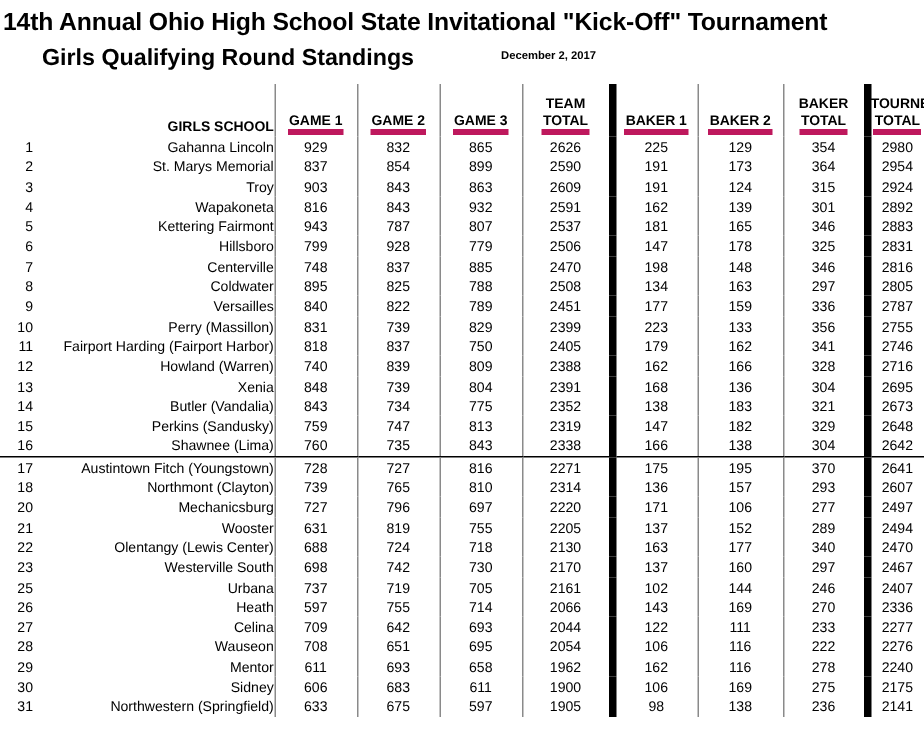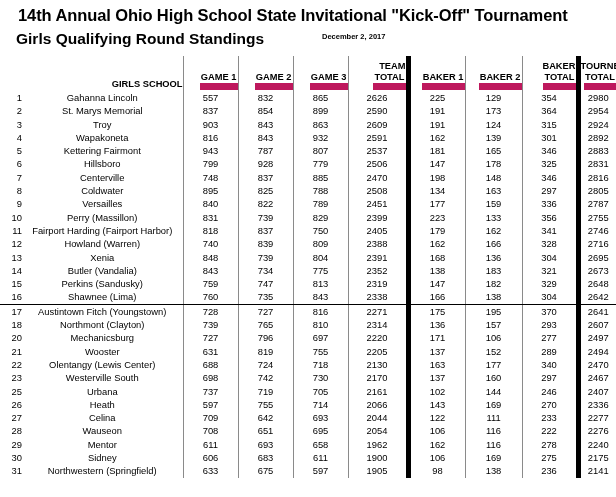--- a/index.html
+++ b/index.html
@@ -10,33 +10,34 @@
   body {
     width: 616px;
     height: 497px;
     font-family: "Liberation Sans", sans-serif;
     color: #000000;
     overflow: hidden;
     position: relative;
   }
 
   
-  .title-block { padding: 4px 0 0 0; margin-left: 16px; }
+  .title-block { padding: 4px 0 0 0; }
   .title-main {
     font-size: 16.5px;
     font-weight: bold;
     letter-spacing: -0.1px;
     white-space: nowrap;
     padding-left: 2px;
     line-height: 22px;
   }
   .subtitle-row {
     display: flex;
     align-items: center;
     line-height: 22px;
+    padding-left: 28px;
     margin-top: 2px;
   }
   .title-sub {
     font-size: 15.5px;
     font-weight: bold;
     white-space: nowrap;
   }
   .title-date {
     font-size: 7.5px;
     font-weight: bold;
@@ -68,47 +69,47 @@
   col.c-tt      { width: 60px; }
   col.c-b1      { width: 57px; }
   col.c-b2      { width: 57px; }
   col.c-bt      { width: 56px; }
   col.c-tourney { width: 38px; }
 
   
   thead tr.head-row td { height: 34px; vertical-align: bottom; padding-bottom: 1px; }
   .hdr {
     display: block;
-    text-align: right;
+    text-align: center;
     font-size: 9.3px;
     font-weight: bold;
     line-height: 11px;
   }
   .hdr u, .hdr .ul {
-    border-bottom: 7px solid #be185d;
+    border-bottom: 4px solid #be185d;
     display: inline-block;
     padding: 0 1px 0 1px;
   }
   .hdr-school {
     display: block;
     text-align: right;
     font-size: 9.3px;
     font-weight: bold;
     line-height: 11px;
   }
 
   
   td.rank {
     text-align: right;
     padding-right: 5px;
     font-size: 9.4px;
     line-height: 13.3px;
   }
   td.school {
-    text-align: center;
+    text-align: right;
     padding-left: 3px;
     font-size: 9.4px;
     line-height: 13.3px;
     white-space: nowrap;
     overflow: hidden;
   }
   td.num {
     text-align: center;
     font-size: 9.4px;
     line-height: 13.3px;
@@ -179,21 +180,21 @@
       <td class="thick">
         <span class="hdr">TOURNEY</span>
         <span class="hdr"><span class="ul">TOTAL</span></span>
       </td>
     </tr>
   </thead>
   <tbody id="rows-body">
       <tr>
         <td class="rank">1</td>
         <td class="school">Gahanna Lincoln</td>
-        <td class="num sepl">557</td>
+        <td class="num sepl">929</td>
         <td class="num sepl">832</td>
         <td class="num sepl">865</td>
         <td class="num sepl bold">2626</td>
         <td class="num thick">225</td>
         <td class="num sepl">129</td>
         <td class="num sepl bold">354</td>
         <td class="num thick bold">2980</td>
       </tr>
       <tr>
         <td class="rank">2</td>

